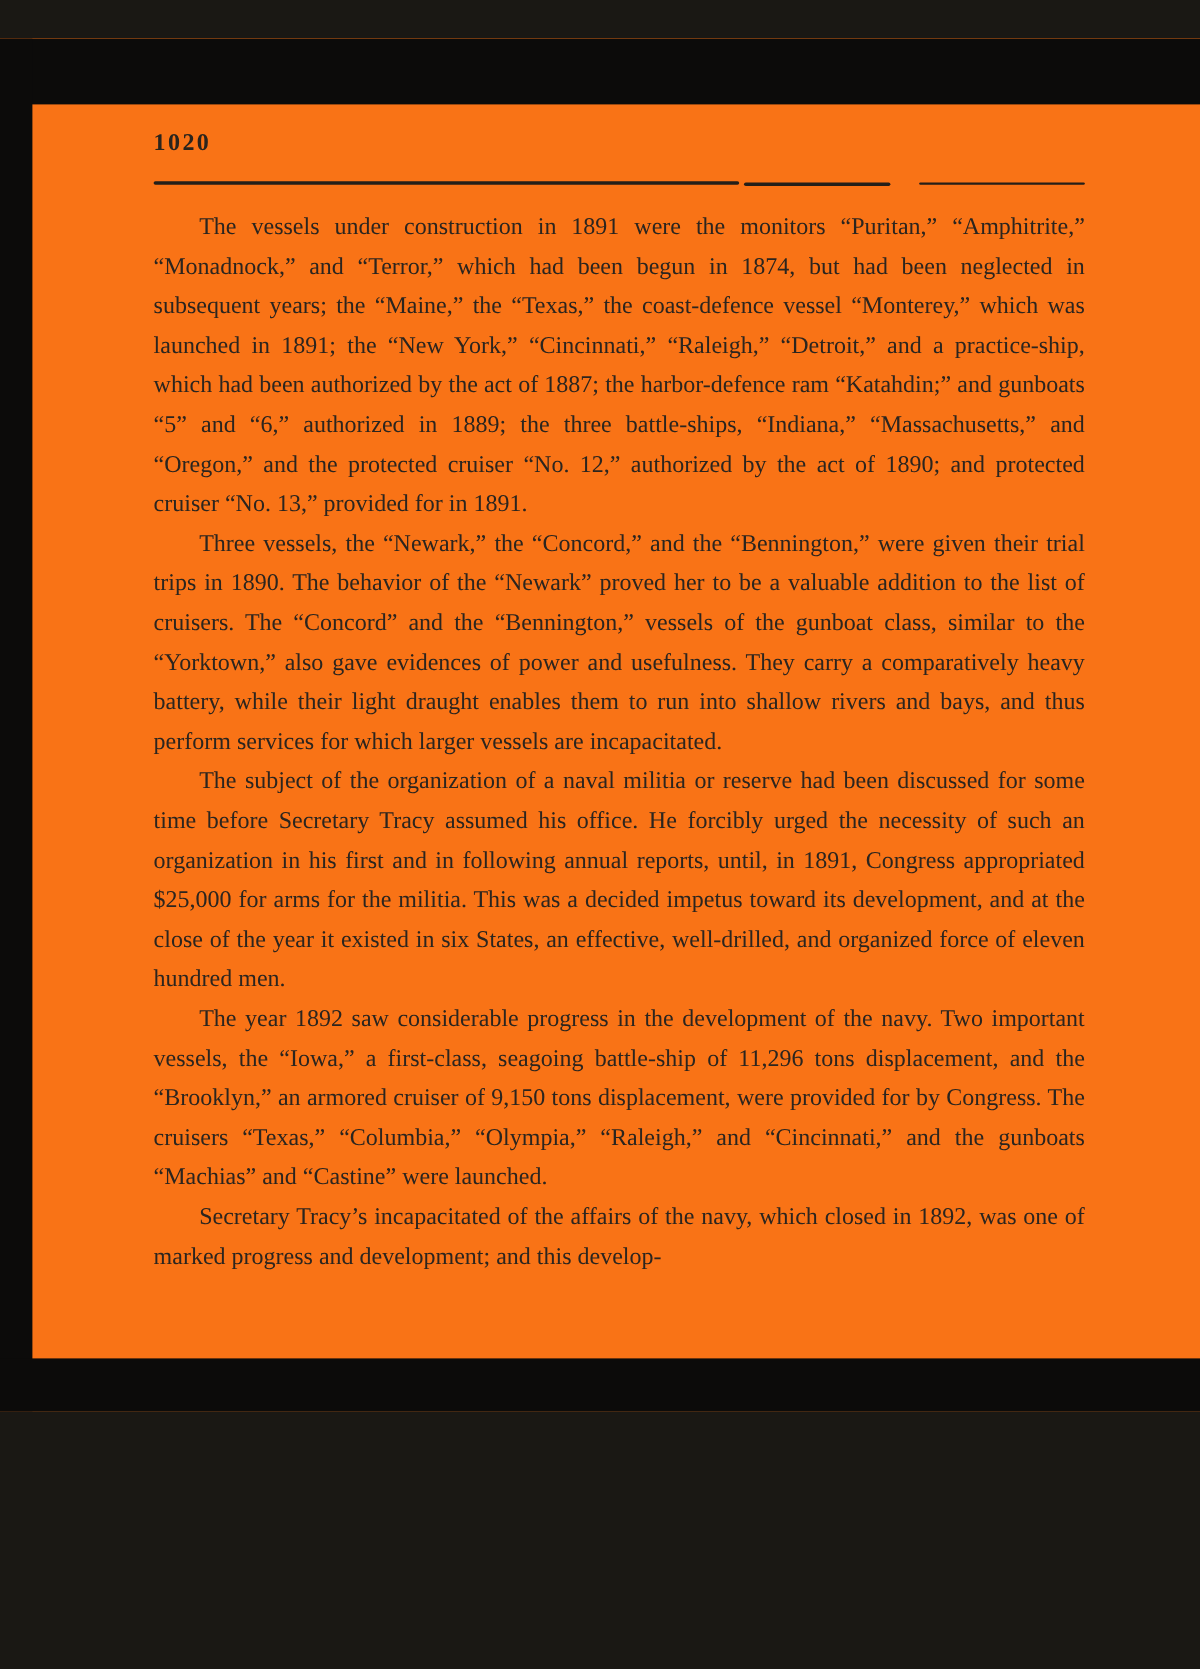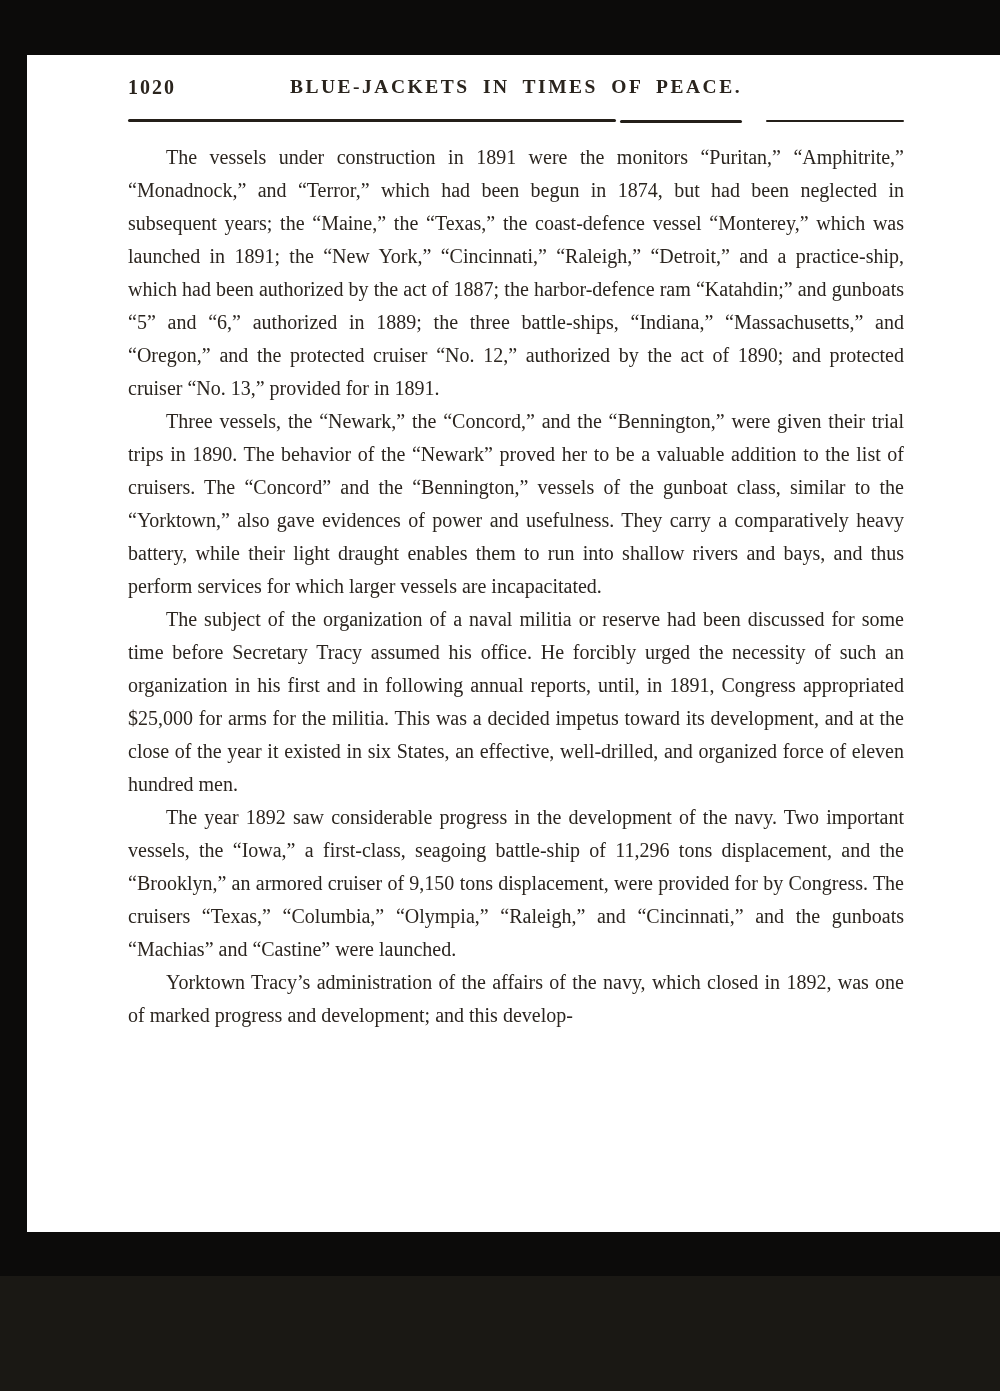--- a/index.html
+++ b/index.html
@@ -3,23 +3,24 @@
 <meta charset="utf-8">
 <style>
   html, body { margin: 0; padding: 0; }
   body {
     font-family: "Liberation Serif", "DejaVu Serif", serif;
     background: #1a1814;
   }
   #scan-page {
     position: relative;
     width: 1000px;
-    height: 1276px;
-    background: #ffffff;
+    height: 1144px;
+    background: #f97316;
     overflow: hidden;
+    margin-top: 32px;
   }
   
   .scan-bar { position: absolute; background: #0c0b0a; }
   #scan-bar-top    { top: 0; left: 0; width: 1000px; height: 55px; }
   #scan-bar-left   { top: 0; left: 0; width: 27px; height: 1391px; }
   #scan-bar-bottom { left: 0; bottom: 0; width: 1000px; height: 44px; }
 
   
   #running-header-row {
     position: absolute;
@@ -73,30 +74,29 @@
 <body>
 
 <div id="scan-page">
 
   <div id="scan-bar-top" class="scan-bar"></div>
   <div id="scan-bar-left" class="scan-bar"></div>
   <div id="scan-bar-bottom" class="scan-bar"></div>
 
   <div id="running-header-row">
     <span id="page-number">1020</span>
-    <span id="running-title">BLUE-JACKETS IN TIMES OF PEACE.</span>
   </div>
 
   <div id="header-rule">
     <span class="seg seg-1"></span>
     <span class="seg seg-2"></span>
     <span class="seg seg-3"></span>
   </div>
 
   <div id="text-column">
     <p class="indent">The vessels under construction in 1891 were the monitors “Puritan,” “Amphitrite,” “Monadnock,” and “Terror,” which had been begun in 1874, but had been neglected in subsequent years; the “Maine,” the “Texas,” the coast-defence vessel “Monterey,” which was launched in 1891; the “New York,” “Cincinnati,” “Raleigh,” “Detroit,” and a practice-ship, which had been authorized by the act of 1887; the harbor-defence ram “Katahdin;” and gunboats “5” and “6,” authorized in 1889; the three battle-ships, “Indiana,” “Massachusetts,” and “Oregon,” and the protected cruiser “No. 12,” authorized by the act of 1890; and protected cruiser “No. 13,” provided for in 1891.</p>
     <p class="indent">Three vessels, the “Newark,” the “Concord,” and the “Bennington,” were given their trial trips in 1890.  The behavior of the “Newark” proved her to be a valuable addition to the list of cruisers.  The “Concord” and the “Bennington,” vessels of the gunboat class, similar to the “Yorktown,” also gave evidences of power and usefulness.  They carry a comparatively heavy battery, while their light draught enables them to run into shallow rivers and bays, and thus perform services for which larger vessels are incapacitated.</p>
     <p class="indent">The subject of the organization of a naval militia or reserve had been discussed for some time before Secretary Tracy assumed his office.  He forcibly urged the necessity of such an organization in his first and in following annual reports, until, in 1891, Congress appropriated $25,000 for arms for the militia.  This was a decided impetus toward its development, and at the close of the year it existed in six States, an effective, well-drilled, and organized force of eleven hundred men.</p>
     <p class="indent">The year 1892 saw considerable progress in the development of the navy.  Two important vessels, the “Iowa,” a first-class, seagoing battle-ship of 11,296 tons displacement, and the “Brooklyn,” an armored cruiser of 9,150 tons displacement, were provided for by Congress.  The cruisers “Texas,” “Columbia,” “Olympia,” “Raleigh,” and “Cincinnati,” and the gunboats “Machias” and “Castine” were launched.</p>
-    <p class="indent">Yorktown Tracy’s administration of the affairs of the navy, which closed in 1892, was one of marked progress and development; and this develop-</p>
+    <p class="indent">Secretary Tracy’s incapacitated of the affairs of the navy, which closed in 1892, was one of marked progress and development; and this develop-</p>
   </div>
 
 </div>
 
 </body></html>

